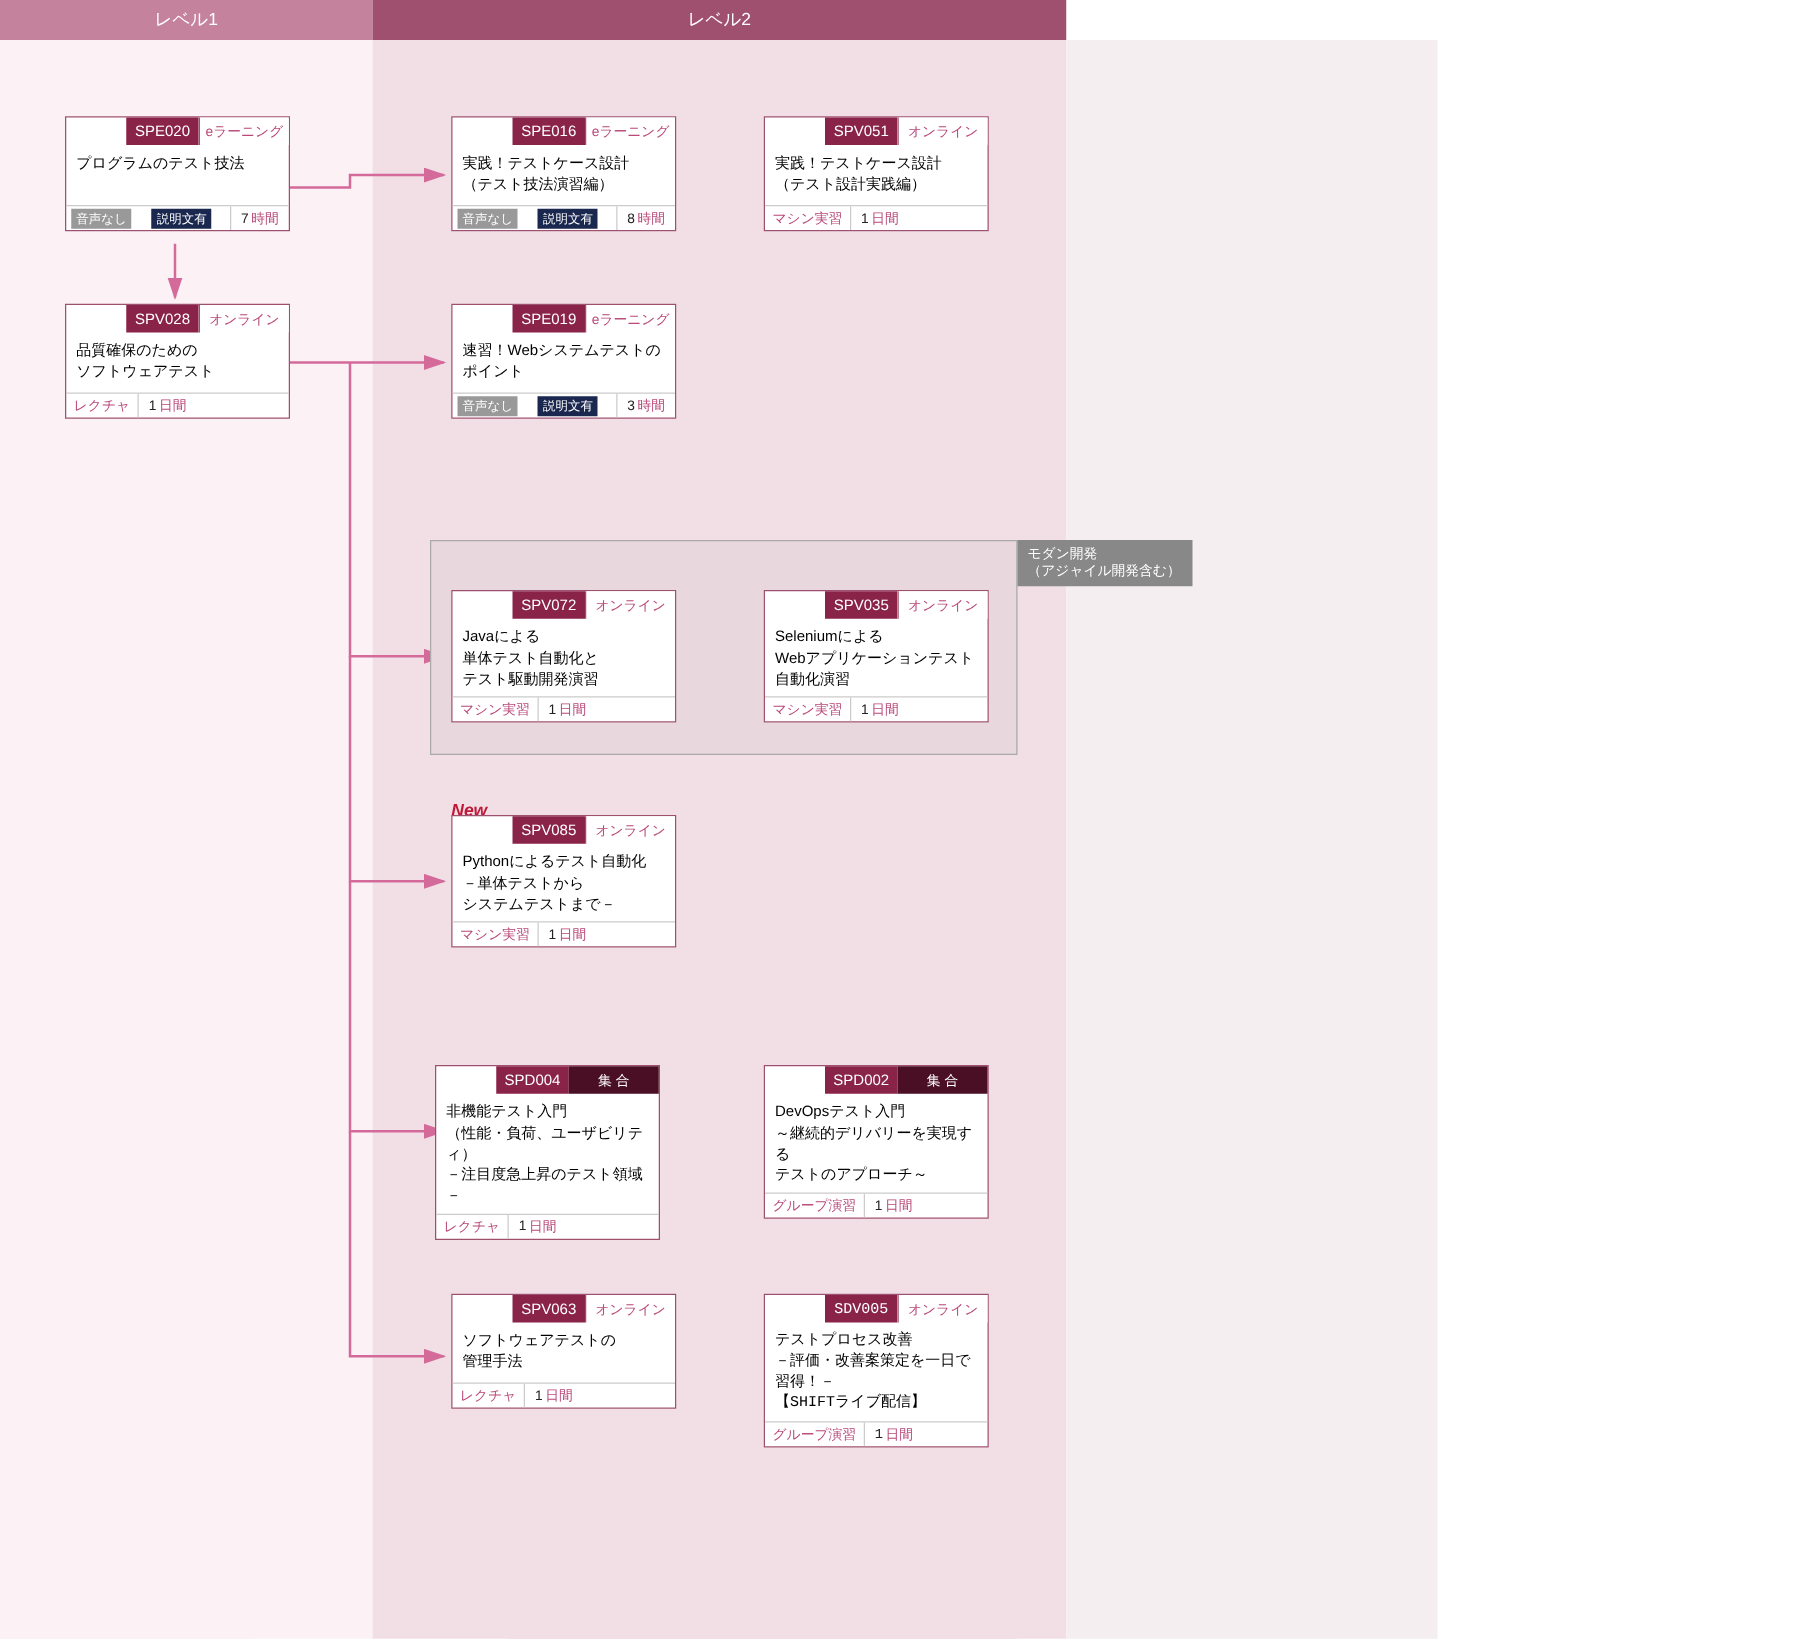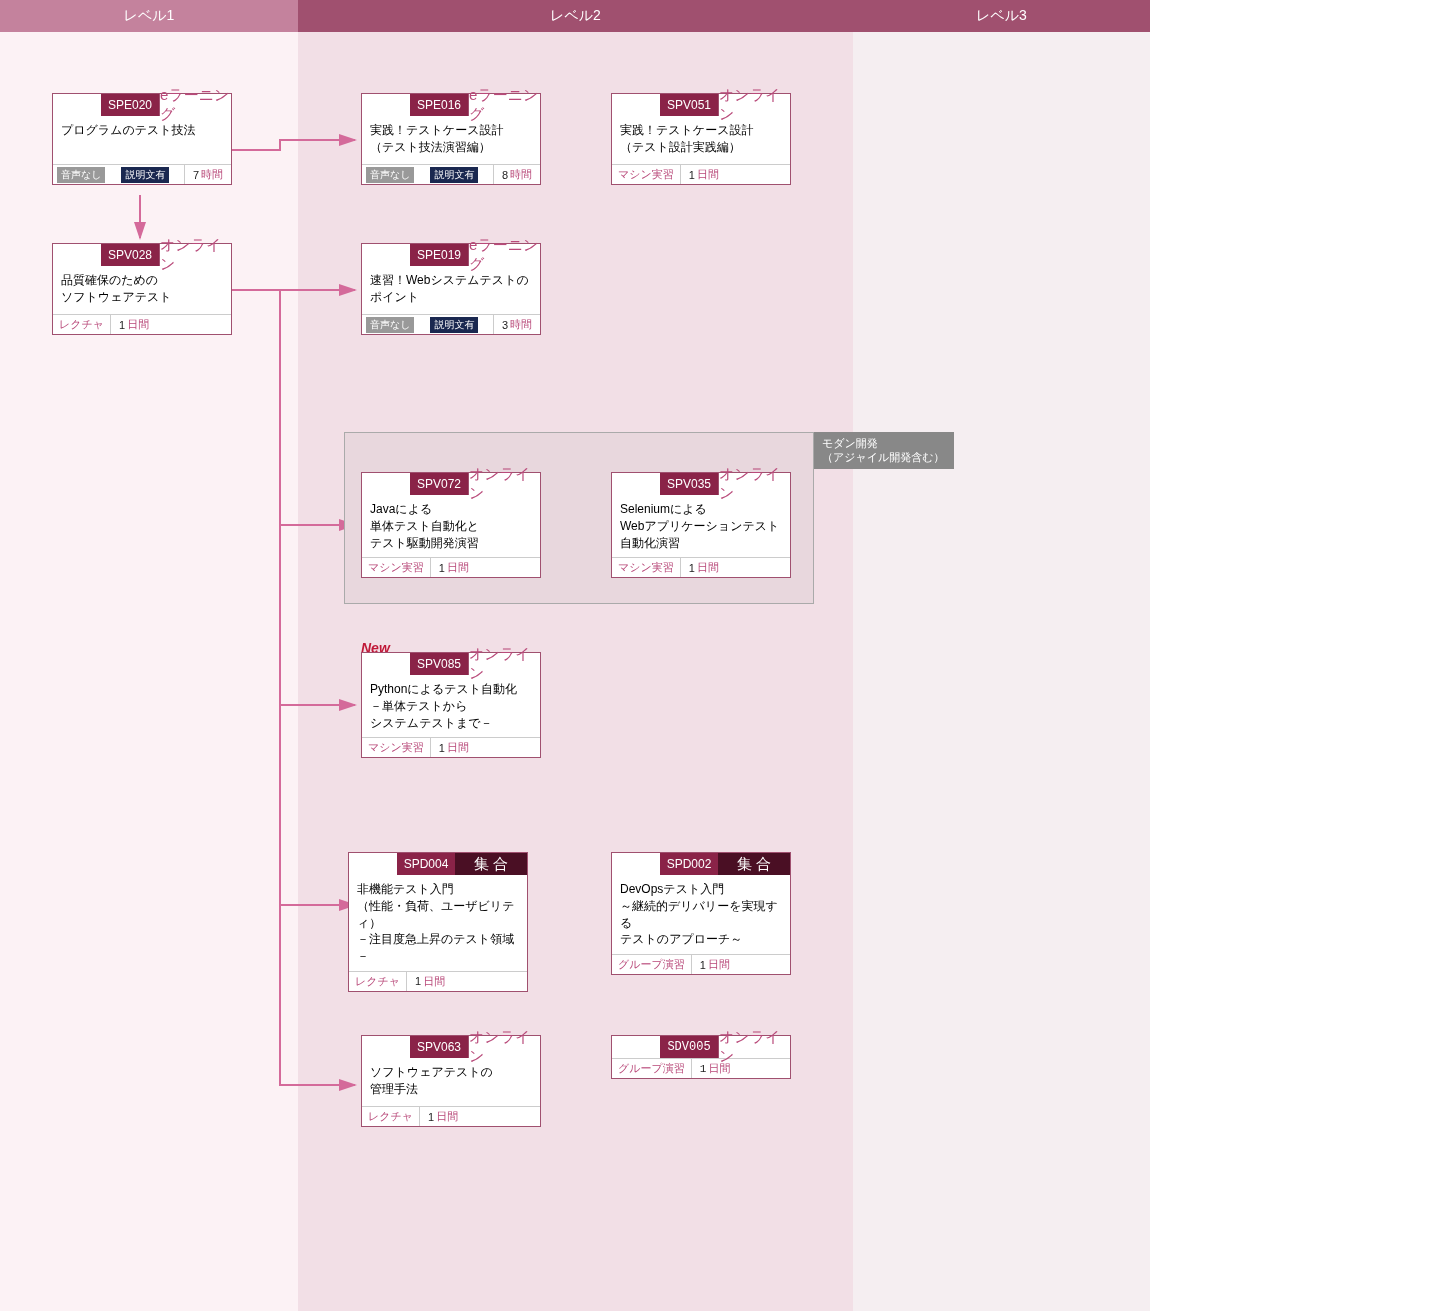--- a/index.html
+++ b/index.html
@@ -10,21 +10,21 @@
 .lh2 { left: 298px; width: 555px; background: #a0506f; }
 .lh3 { left: 853px; width: 297px; background: #a0506f; }
 .col { position: absolute; top: 32px; bottom: 0; }
 .c1 { left: 0; width: 298px; background: #fcf2f5; }
 .c2 { left: 298px; width: 555px; background: #f2dfe6; }
 .c3 { left: 853px; width: 297px; background: #f5eef1; }
 
 .card { position: absolute; width: 180px; border: 1px solid #a0506f; background: #fff; }
 .card-head { display: flex; height: 22px; margin-left: 48px; }
 .card-code { flex: 1; background: #8a2348; color: #fff; display: flex; align-items: center; justify-content: center; font-size: 12px; }
-.card-type { width: 72px; display: flex; align-items: center; justify-content: center; font-size: 15px; }
+.card-type { width: 72px; display: flex; align-items: center; justify-content: center; font-size: 11px; }
 .type-elearn { background: #fff; color: #b94a7a; border-left: 1px solid #a0506f; }
 .type-online { background: #fff; color: #b94a7a; border-left: 1px solid #a0506f; }
 .type-group { background: #4a0f24; color: #fff; }
 .card-body { padding: 6px 8px; font-size: 12px; min-height: 48px; line-height: 1.4; }
 .card-foot { display: flex; height: 20px; border-top: 1px solid #ccc; font-size: 11px; }
 .foot-badges { flex: 1; display: flex; align-items: center; padding-left: 4px; gap: 16px; }
 .badge-audio { background: #999; color: #fff; padding: 1px 4px; font-size: 10px; }
 .badge-desc { background: #1a2850; color: #fff; padding: 1px 4px; font-size: 10px; }
 .foot-metric { color: #b94a7a; padding: 0 6px; display: flex; align-items: center; }
 .foot-div { width: 1px; background: #ccc; }
@@ -37,21 +37,20 @@
 .new-badge { position: absolute; color: #c01838; font-style: italic; font-weight: bold; font-size: 14px; }
 
 svg.arrows { position: absolute; top: 0; left: 0; width: 1440px; height: 1311px; pointer-events: none; }
 </style>
 </head>
 <body>
 
 <div class="container">
   <div class="level-header lh1">レベル1</div>
   <div class="level-header lh2">レベル2</div>
-  <div class="level-header lh3">レベル3</div>
   <div class="col c1"></div>
   <div class="col c2"></div>
   <div class="col c3"></div>
 
   <svg class="arrows">
     <defs>
         <marker id="ah" markerWidth="10" markerHeight="10" refX="8" refY="3" orient="auto">
           <path d="M0,0 L0,6 L9,3 z" fill="#d46a9a"></path>
         </marker>
       </defs>
@@ -268,20 +267,23 @@
           <span class="dur-unit">日間</span>
         </div>
     </div>
   </div>
 
   <div class="card" style="left:611px; top:1035px;font-family:Liberation Mono, monospace;">
     <div class="card-head">
       <div class="card-code">SDV005</div>
       <div class="card-type type-online">オンライン</div>
     </div>
+    <div class="card-body" style="white-space: pre-line;">テストプロセス改善
+－評価・改善案策定を一日で習得！－
+【SHIFTライブ配信】</div>
     <div class="card-foot">
       <div class="foot-metric">グループ演習</div>
       <div class="foot-div"></div>
       <div class="foot-dur">
           <span class="dur-num">1</span>
           <span class="dur-unit">日間</span>
         </div>
     </div>
   </div>
 </div>

